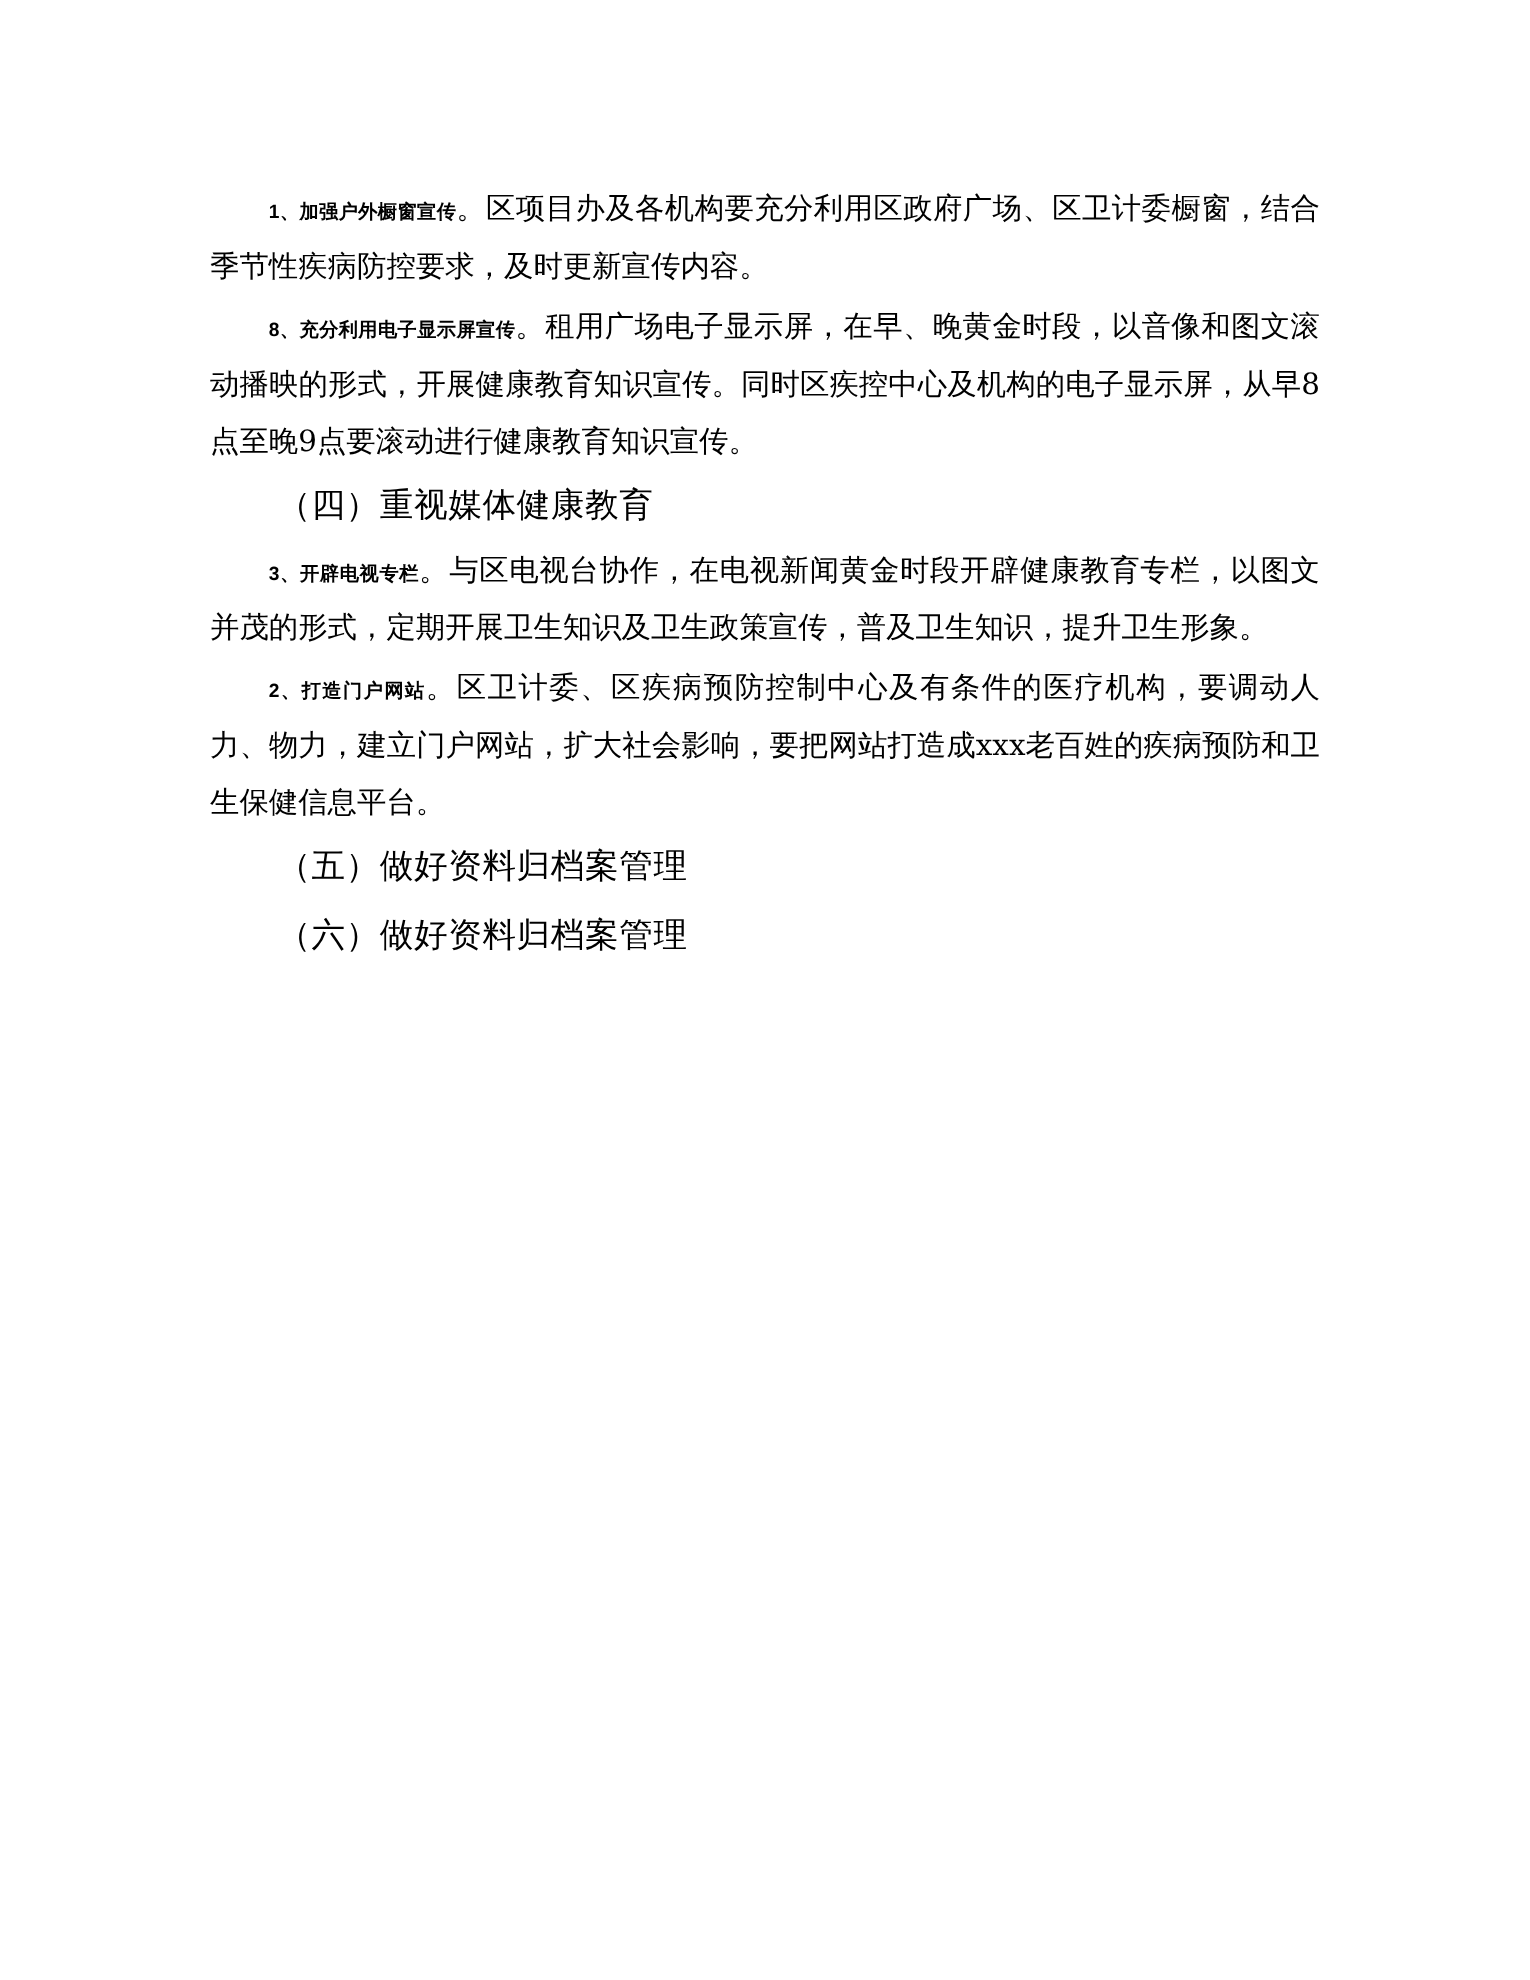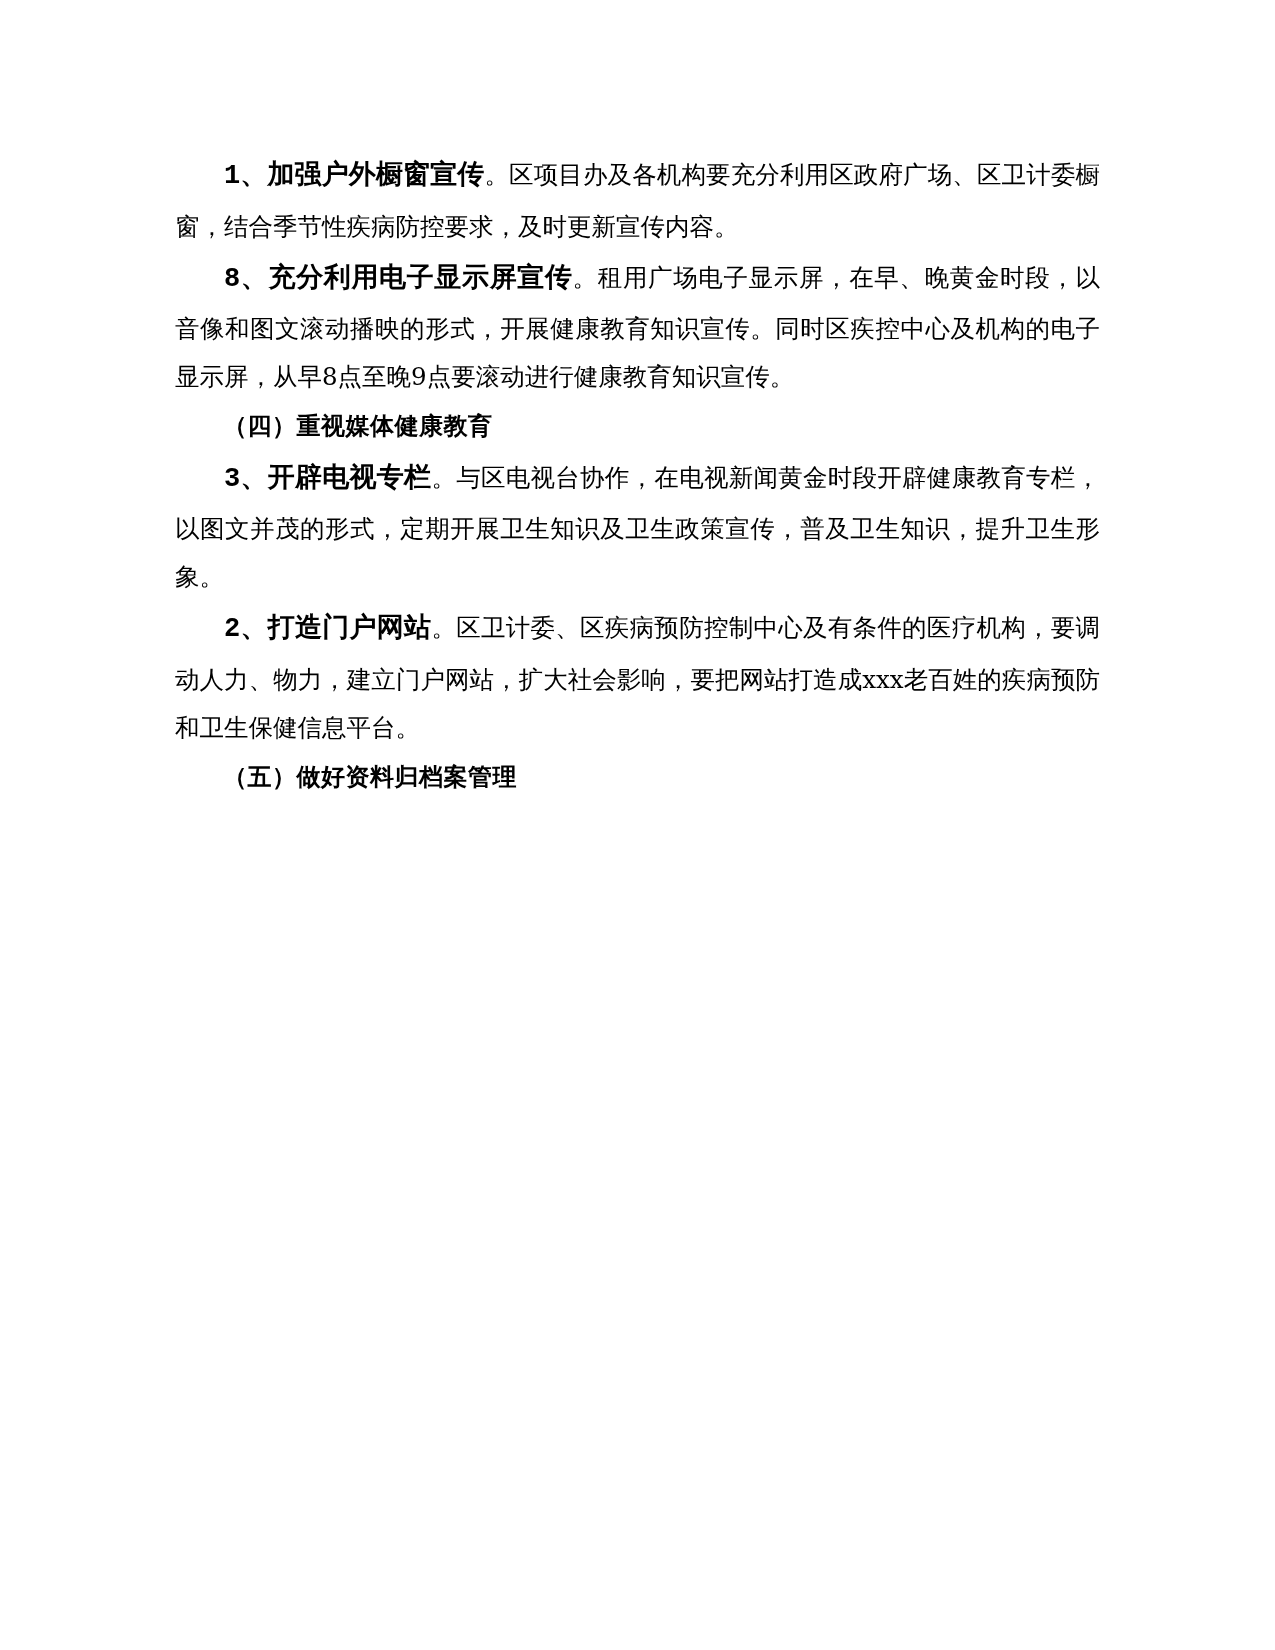--- a/index.html
+++ b/index.html
@@ -28,28 +28,28 @@
   }
   p {
     margin: 0 0 0.10em 0;
   }
   .para {
     text-indent: 2em;
   }
   .heading {
     text-indent: 2em;
     font-family: "DejaVu Sans", "Liberation Sans", sans-serif;
-    font-weight: bold;
-    font-size: 24px;
+    font-weight: normal;
+    font-size: 28px;
     letter-spacing: 0.5px;
   }
   .lead {
-    font-family: Liberation Mono, monospace;
+    font-family: Liberation Sans, sans-serif;
     font-weight: bold;
-    font-size: 27px;
+    font-size: 16px;
   }
 </style>
 </head>
 <body>
 
 <div class="page">
   <div class="doc-body">
 
     <p class="para">
       <span class="lead">1、加强户外橱窗宣传</span><span>。区项目办及各机构要充分利用区政府广场、区卫计委橱窗，结合季节性疾病防控要求，及时更新宣传内容。</span>
@@ -66,15 +66,16 @@
       <span class="lead">3、开辟电视专栏</span><span>。与区电视台协作，在电视新闻黄金时段开辟健康教育专栏，以图文并茂的形式，定期开展卫生知识及卫生政策宣传，普及卫生知识，提升卫生形象。</span>
     </p>
 
     <p class="para">
       <span class="lead">2、打造门户网站</span><span>。区卫计委、区疾病预防控制中心及有条件的医疗机构，要调动人力、物力，建立门户网站，扩大社会影响，要把网站打造成xxx老百姓的疾病预防和卫生保健信息平台。</span>
     </p>
 
     <p class="heading">（五）做好资料归档案管理</p>
 
 
+    <p class="heading">（六）做好资料归档案管理</p>
 
   </div>
 </div>
 
 </body></html>

